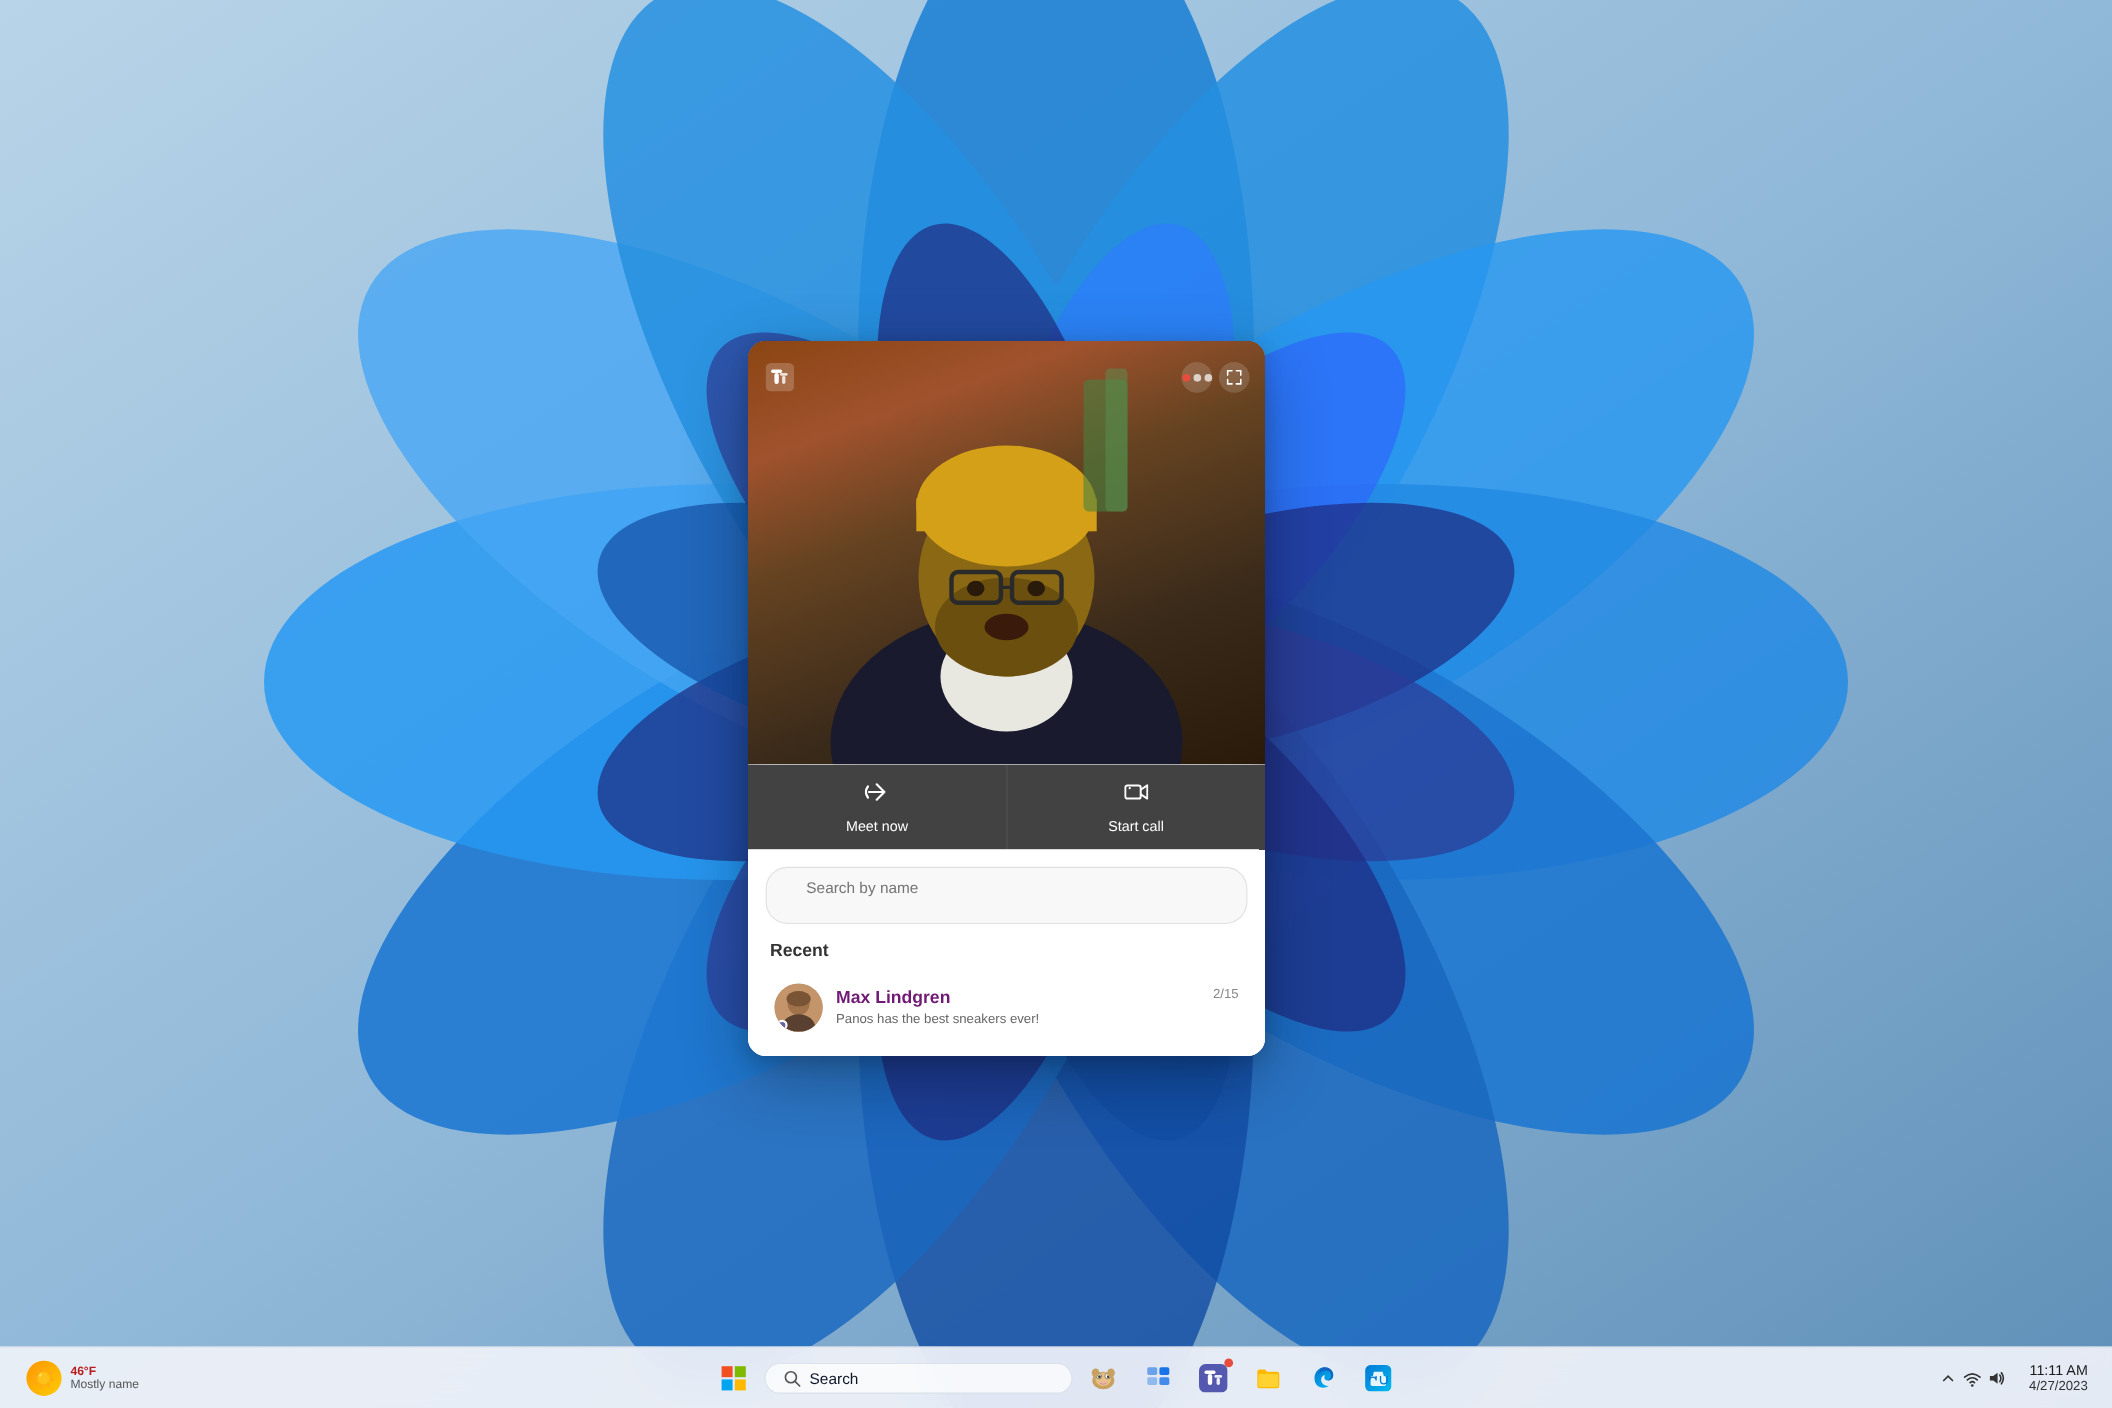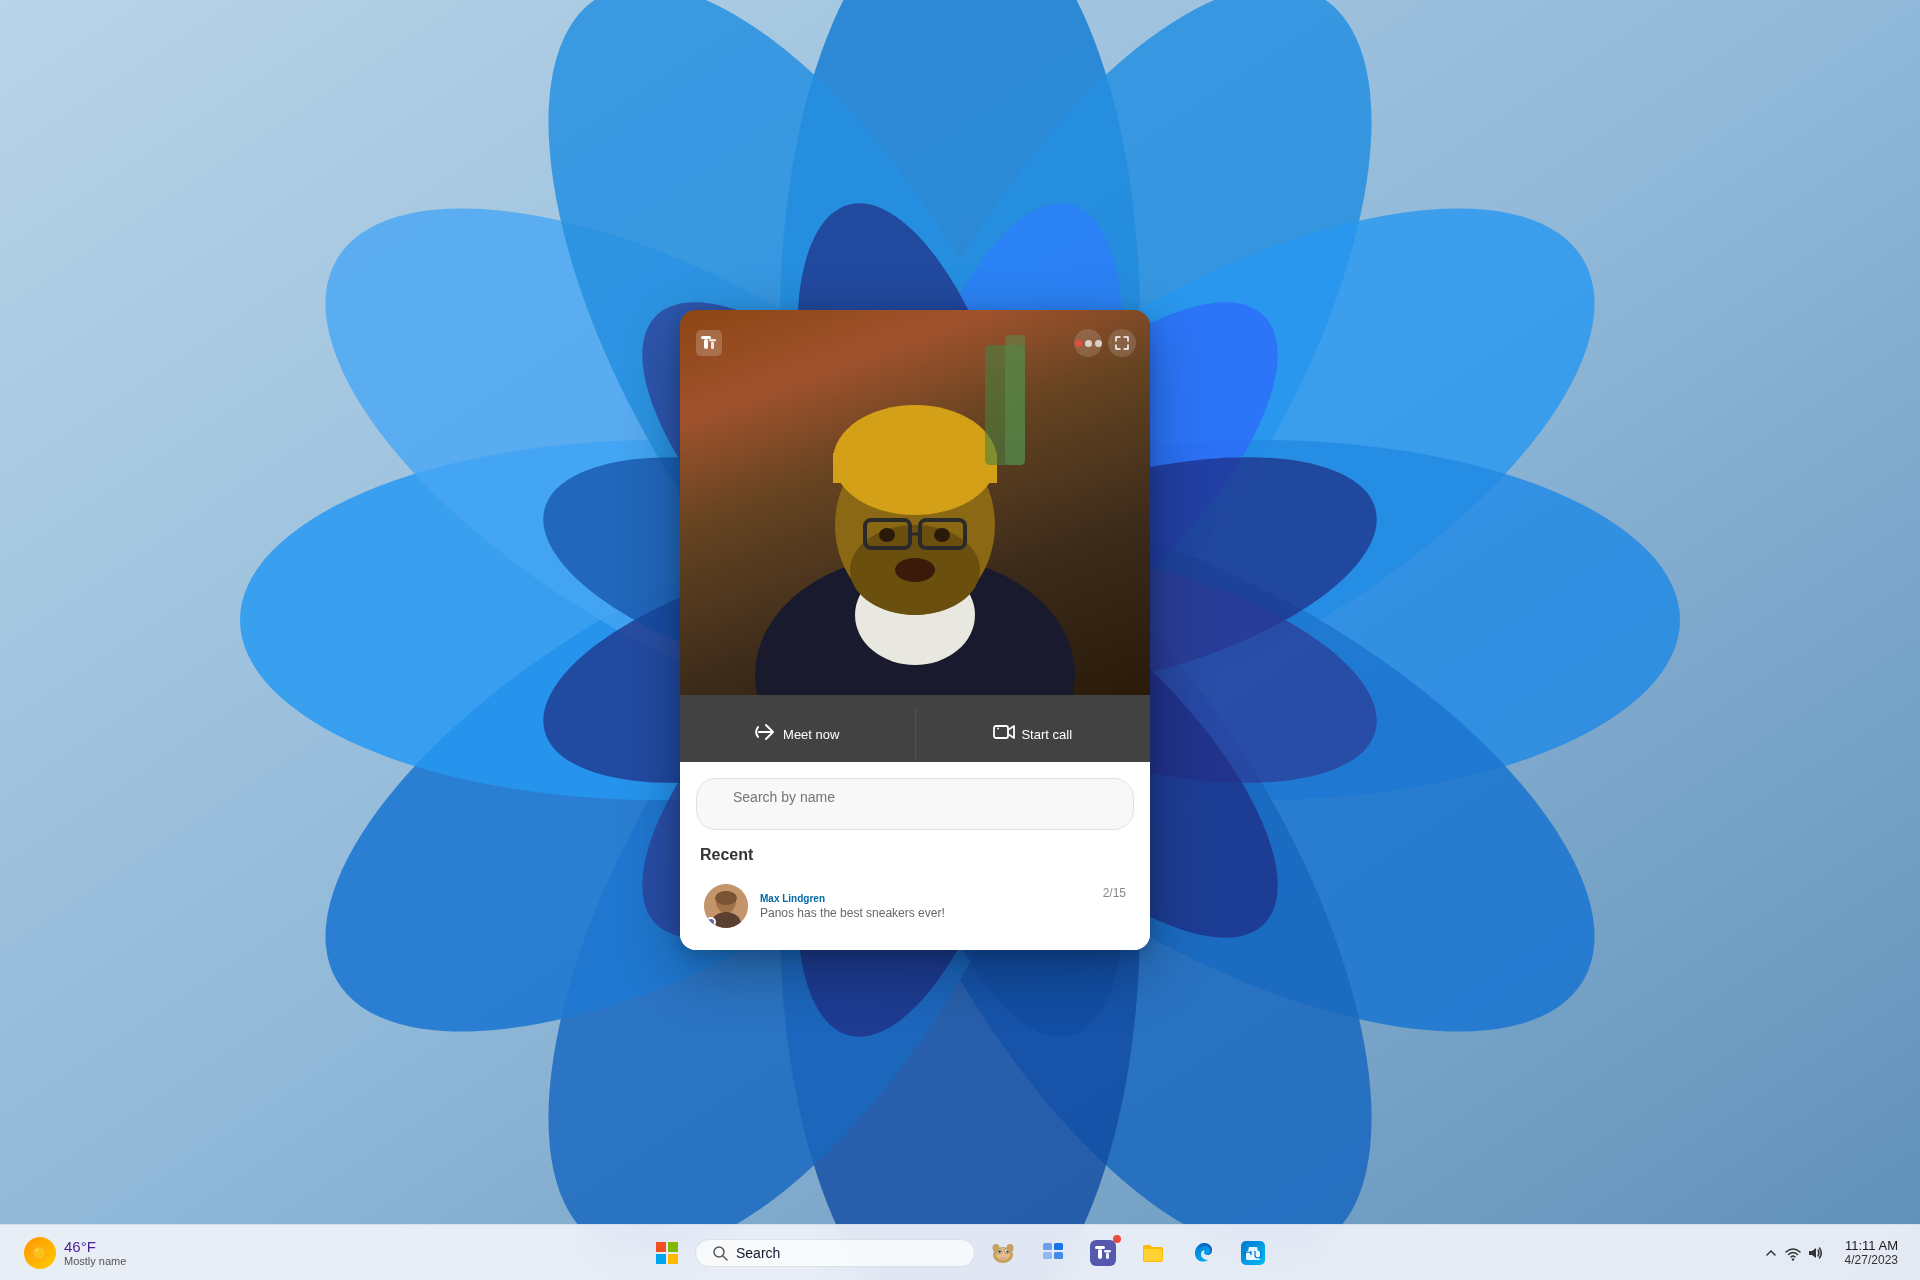--- a/index.html
+++ b/index.html
@@ -69,23 +69,23 @@
       justify-content: center;
       font-size: 18px;
     }
 
     .weather-text {
       display: flex;
       flex-direction: column;
     }
 
     .weather-temp {
-      font-size: 15px;
-      font-weight: 400;
-      color: #4c1d95;
+      font-size: 11px;
+      font-weight: 700;
+      color: #b91c1c;
     }
 
     .weather-desc {
       font-size: 11px;
       color: #555;
     }
 
     .taskbar-center {
       position: absolute;
       left: 50%;
@@ -259,30 +259,29 @@
     
     .teams-actions {
       display: flex;
       background: rgba(40, 40, 40, 0.88);
       backdrop-filter: blur(10px);
     }
 
     .action-btn {
       flex: 1;
       display: flex;
-      flex-direction: row;
+      flex-direction: column;
       align-items: center;
       justify-content: center;
       padding: 14px 8px;
       cursor: pointer;
       gap: 6px;
       border-right: 1px solid rgba(255,255,255,0.08);
       transition: background 0.15s;
       color: white;
-      margin-top: 12px;
     }
 
     .action-btn:last-child {
       border-right: none;
     }
 
     .action-icon {
       font-size: 20px;
       color: white;
     }
@@ -372,23 +371,23 @@
       border-radius: 50%;
       background: #6264A7;
       border: 2px solid white;
     }
 
     .recent-info {
       flex: 1;
     }
 
     .recent-name {
-      font-size: 10px;
+      font-size: 16px;
       font-weight: 600;
-      color: #0369a1;
+      color: #701a75;
     }
 
     .recent-msg {
       font-size: 12px;
       color: #666;
       margin-top: 2px;
     }
 
     .recent-time {
       font-size: 12px;

